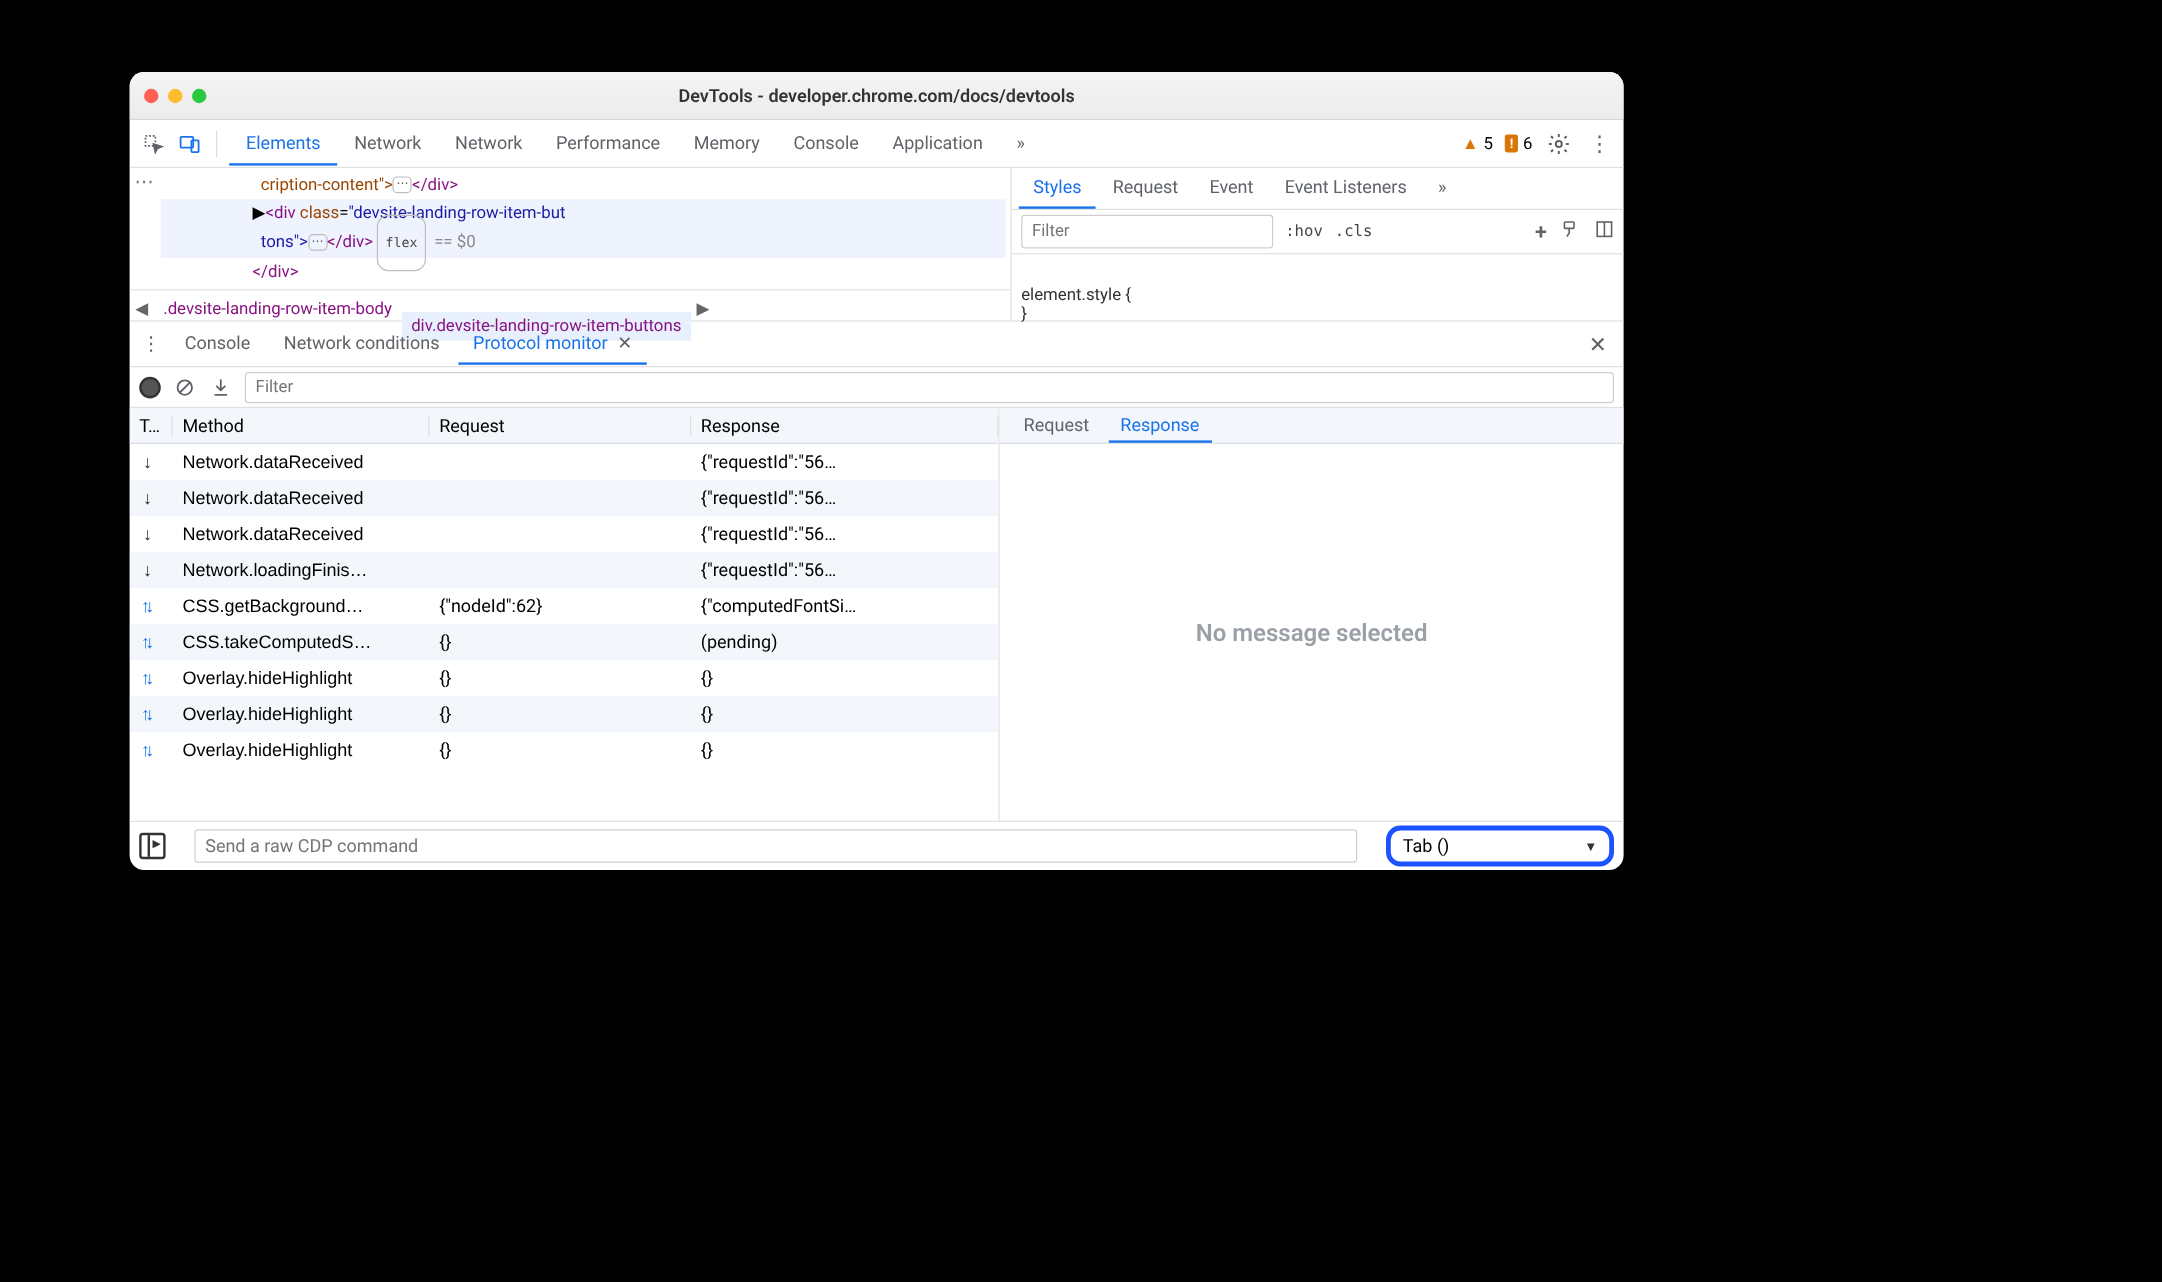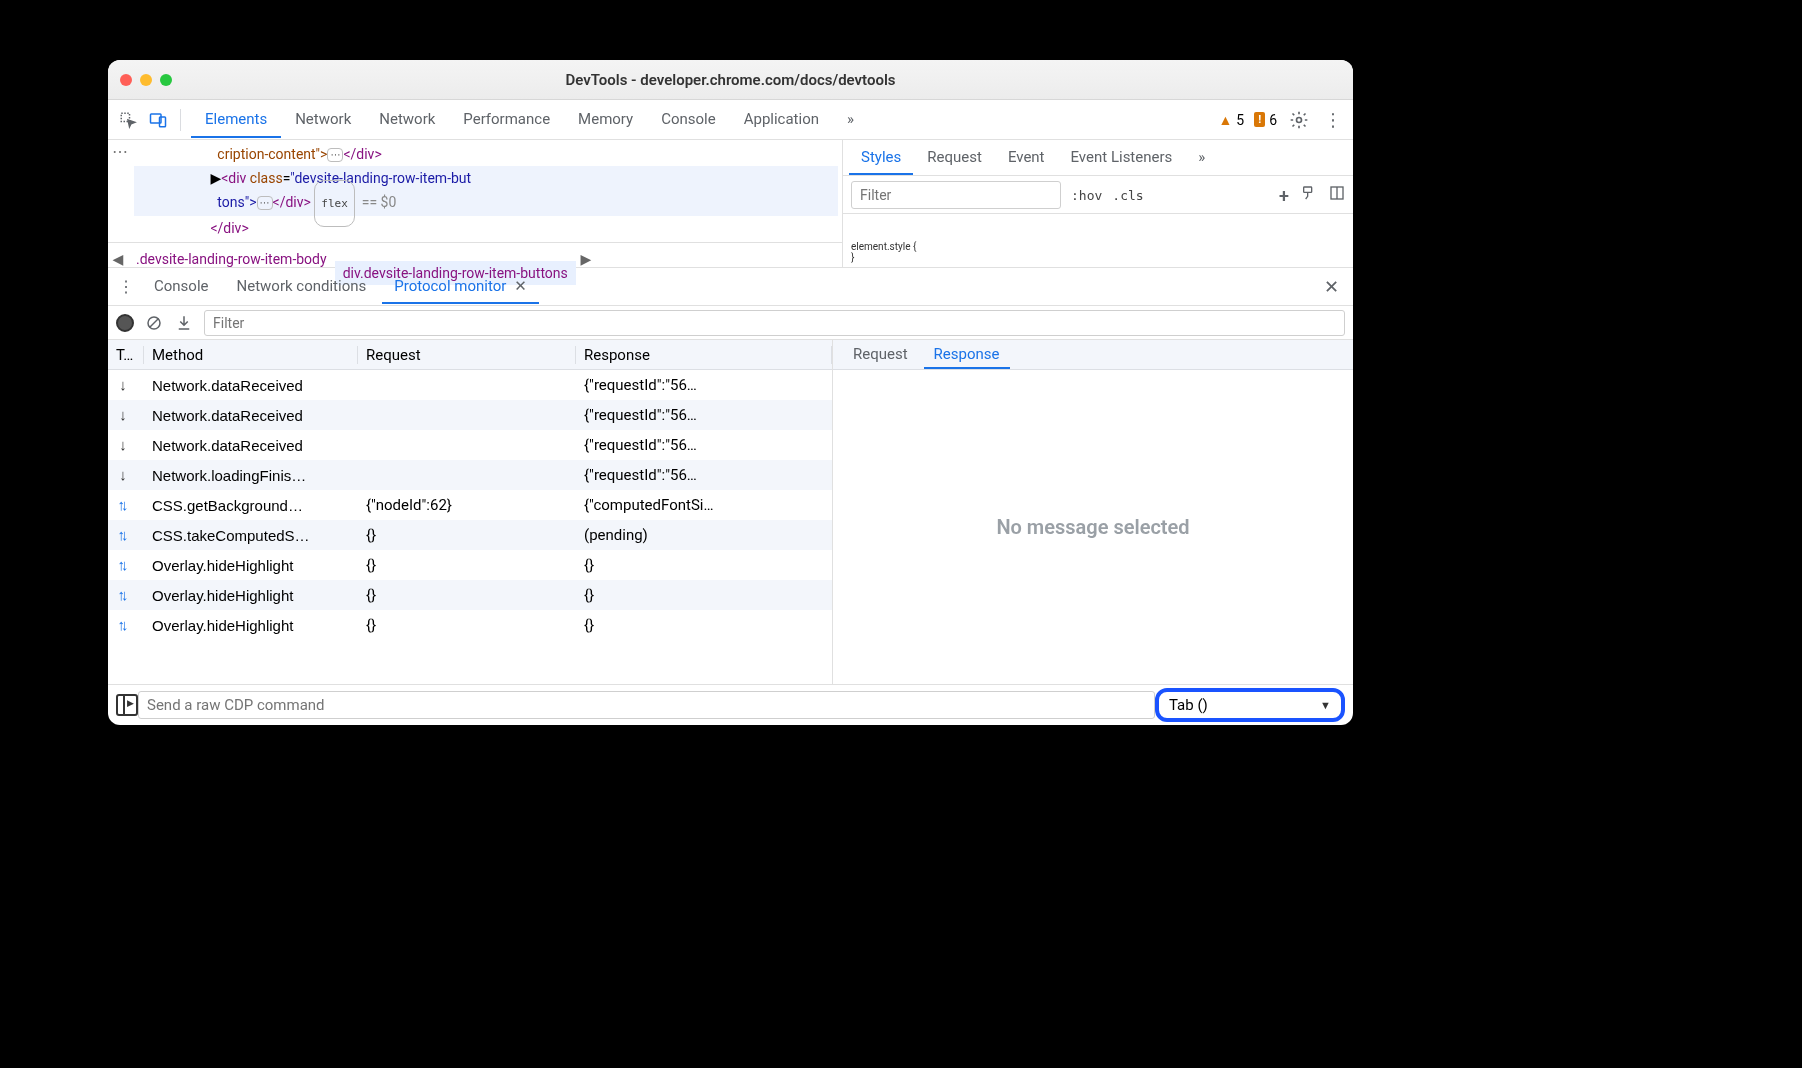--- a/index.html
+++ b/index.html
@@ -51,21 +51,21 @@
 .breadcrumb .crumb.active { background:#e8f0fe;margin-top:28px; }
 
 .styles-pane { width:510px; display:flex; flex-direction:column;justify-content:space-between; }
 .styles-tabs { display:flex; height:36px; border-bottom:1px solid #e0e0e0; align-items:center; padding:0 6px; gap:2px;}
 .styles-tabs .stab { padding:7px 12px; font-size:15px; color:#5f6368; cursor:pointer; border-bottom:2px solid transparent;}
 .styles-tabs .stab.active { color:#1a73e8; border-bottom-color:#1a73e8; }
 .styles-tools { display:flex; align-items:center; gap:10px; padding:4px 8px; border-bottom:1px solid #e0e0e0; }
 .styles-tools input { flex:0 0 210px; height:28px; border:1px solid #cfcfcf; border-radius:3px; padding:0 8px; font-size:14px; }
 .styles-tools .txt { font-family:Menlo,monospace; font-size:13px; color:#444; }
 .styles-tools .tool-icons { margin-left:auto; display:flex; gap:12px; color:#5f6368; }
-.styles-body { padding:4px 8px; font-family:Menlo,monospace; font-size:10px; color:#333;margin-top:22px; }
+.styles-body { padding:4px 8px; font-family:Menlo,monospace; font-size:14px; color:#333;margin-top:22px; }
 
 .drawer-tabs { height:38px; border-bottom:1px solid #e0e0e0; display:flex; align-items:center; padding:0 6px; gap:4px; }
 .drawer-tabs .kebab { width:24px; text-align:center; color:#5f6368; cursor:pointer; }
 .drawer-tabs .dtab { padding:7px 12px; font-size:15px; color:#5f6368; cursor:pointer; border-bottom:2px solid transparent; display:flex; gap:8px; align-items:center;}
 .drawer-tabs .dtab.active { color:#1a73e8; border-bottom-color:#1a73e8; }
 .drawer-tabs .closex { cursor:pointer; color:#5f6368; }
 .drawer-tabs .close-right { margin-left:auto; font-size:18px; color:#5f6368; cursor:pointer; padding:0 8px;}
 
 .protocol-toolbar { height:34px; border-bottom:1px solid #e0e0e0; display:flex; align-items:center; gap:10px; padding:0 8px; }
 .rec-btn { width:18px; height:18px; border:2px solid #333; border-radius:50%; background:#555; cursor:pointer;}
@@ -84,21 +84,21 @@
 .dir-icon { display:inline-block; width:14px; text-align:center; }
 .dir-down { color:#333; }
 .dir-both { color:#1a73e8; position:relative; }
 
 .pright { width:520px; display:flex; flex-direction:column;}
 .pright-tabs { height:30px; background:#f3f6fb; border-bottom:1px solid #dcdfe4; display:flex; align-items:center; padding:0 10px; gap:6px;}
 .pright-tabs .rtab { padding:4px 10px; font-size:15px; color:#5f6368; cursor:pointer; border-bottom:2px solid transparent;}
 .pright-tabs .rtab.active { color:#1a73e8; border-bottom-color:#1a73e8; }
 .nomsg { flex:1; display:flex; align-items:center; justify-content:center; color:#9aa0a6; font-size:20px; font-weight:600;}
 
-.cmdbar { height:40px; display:flex; align-items:center; gap:0; padding:0 8px; }
+.cmdbar { height:40px; display:flex; align-items:center; gap:24px; padding:0 8px; }
 .panel-icon { width:22px; height:22px; border:2px solid #333; border-radius:3px; position:relative; cursor:pointer;}
 .panel-icon:after { content:""; position:absolute; left:5px; top:0; bottom:0; width:2px; background:#333; }
 .panel-icon:before { content:"▶"; position:absolute; left:9px; top:2px; font-size:9px; color:#333;}
 .cmd-input { flex:1; height:28px; border:1px solid #cfcfcf; border-radius:3px; padding:0 8px; font-size:15px; color:#9aa0a6;}
 .target-select { border:4px solid #1a53ff; border-radius:12px; height:34px; padding:0 28px 0 10px; font-size:15px; background:#fff; position:relative; display:flex; align-items:center; min-width:190px; cursor:pointer;}
 .target-select:after { content:"▼"; position:absolute; right:10px; font-size:11px; color:#333;}
 
 svg { display:block; }
 </style>
 </head>

